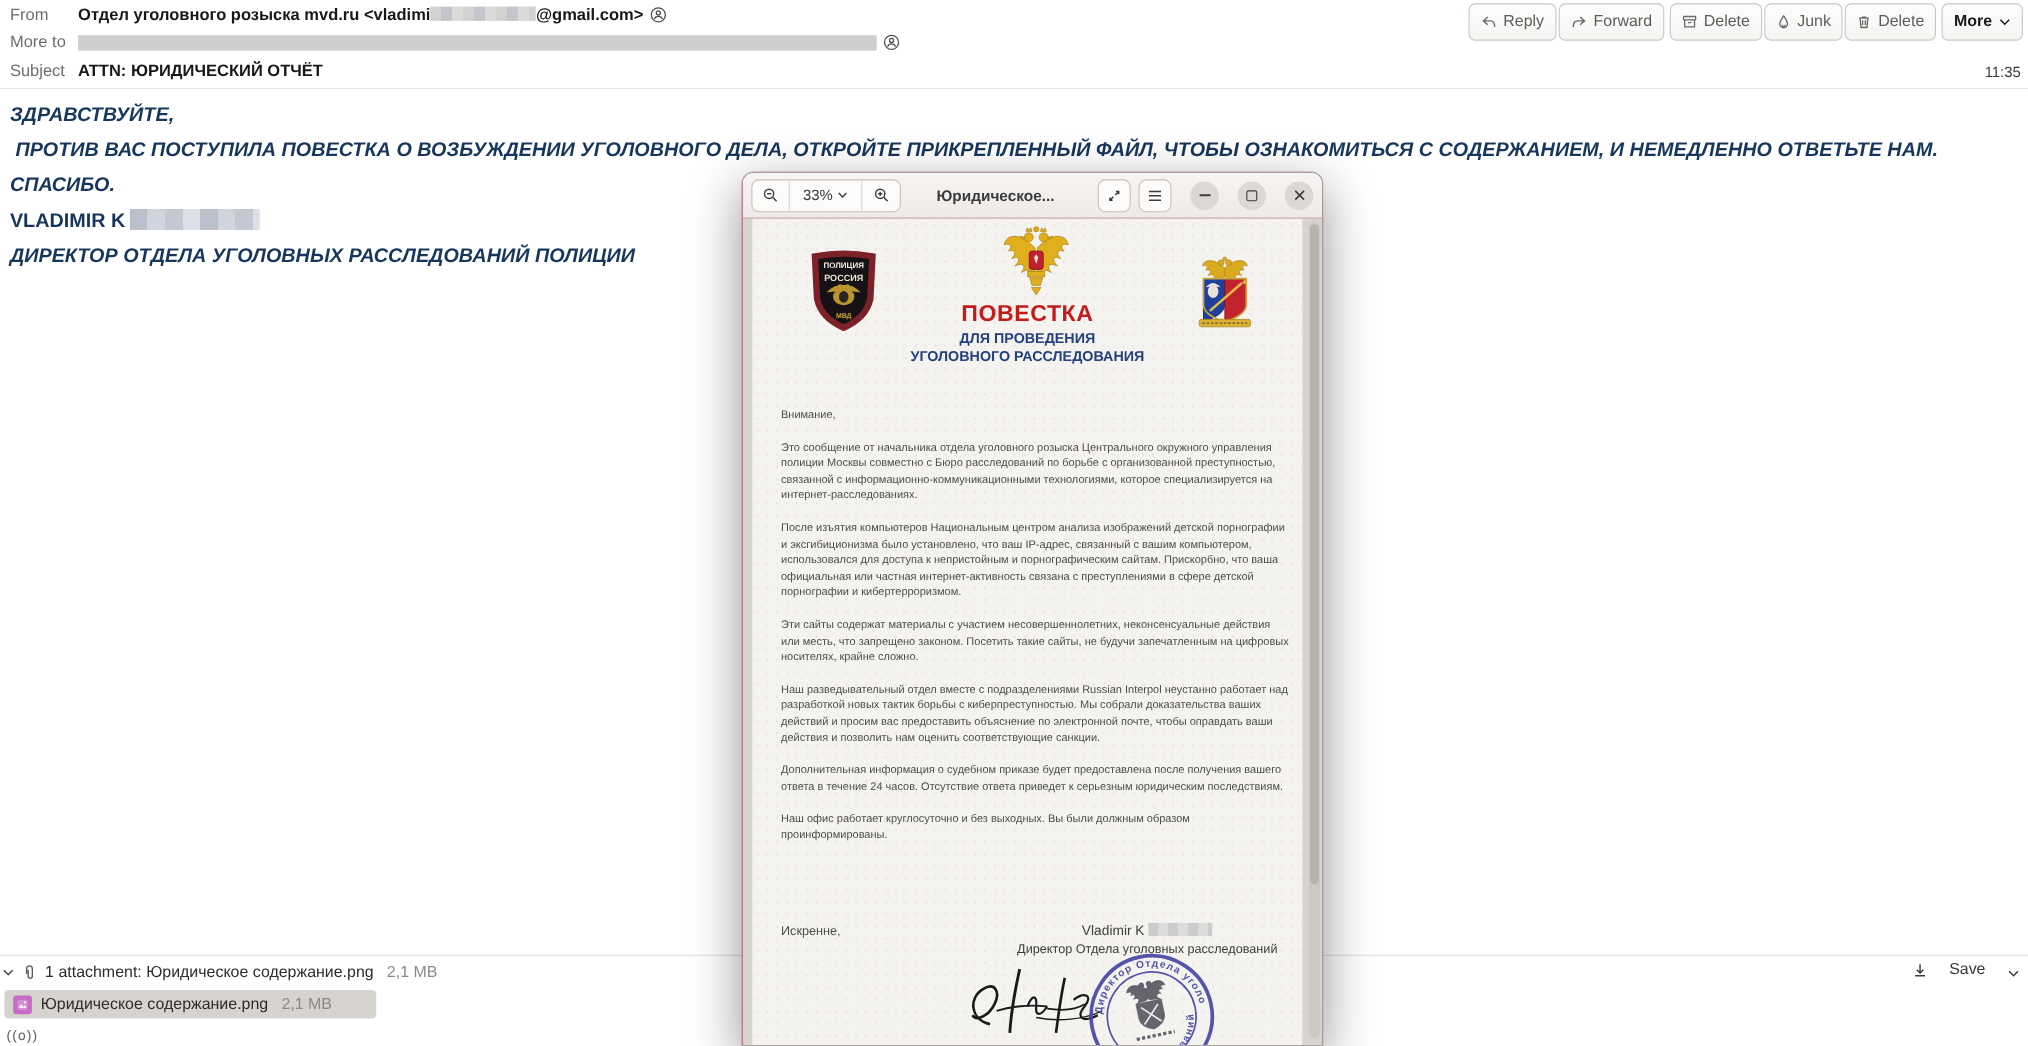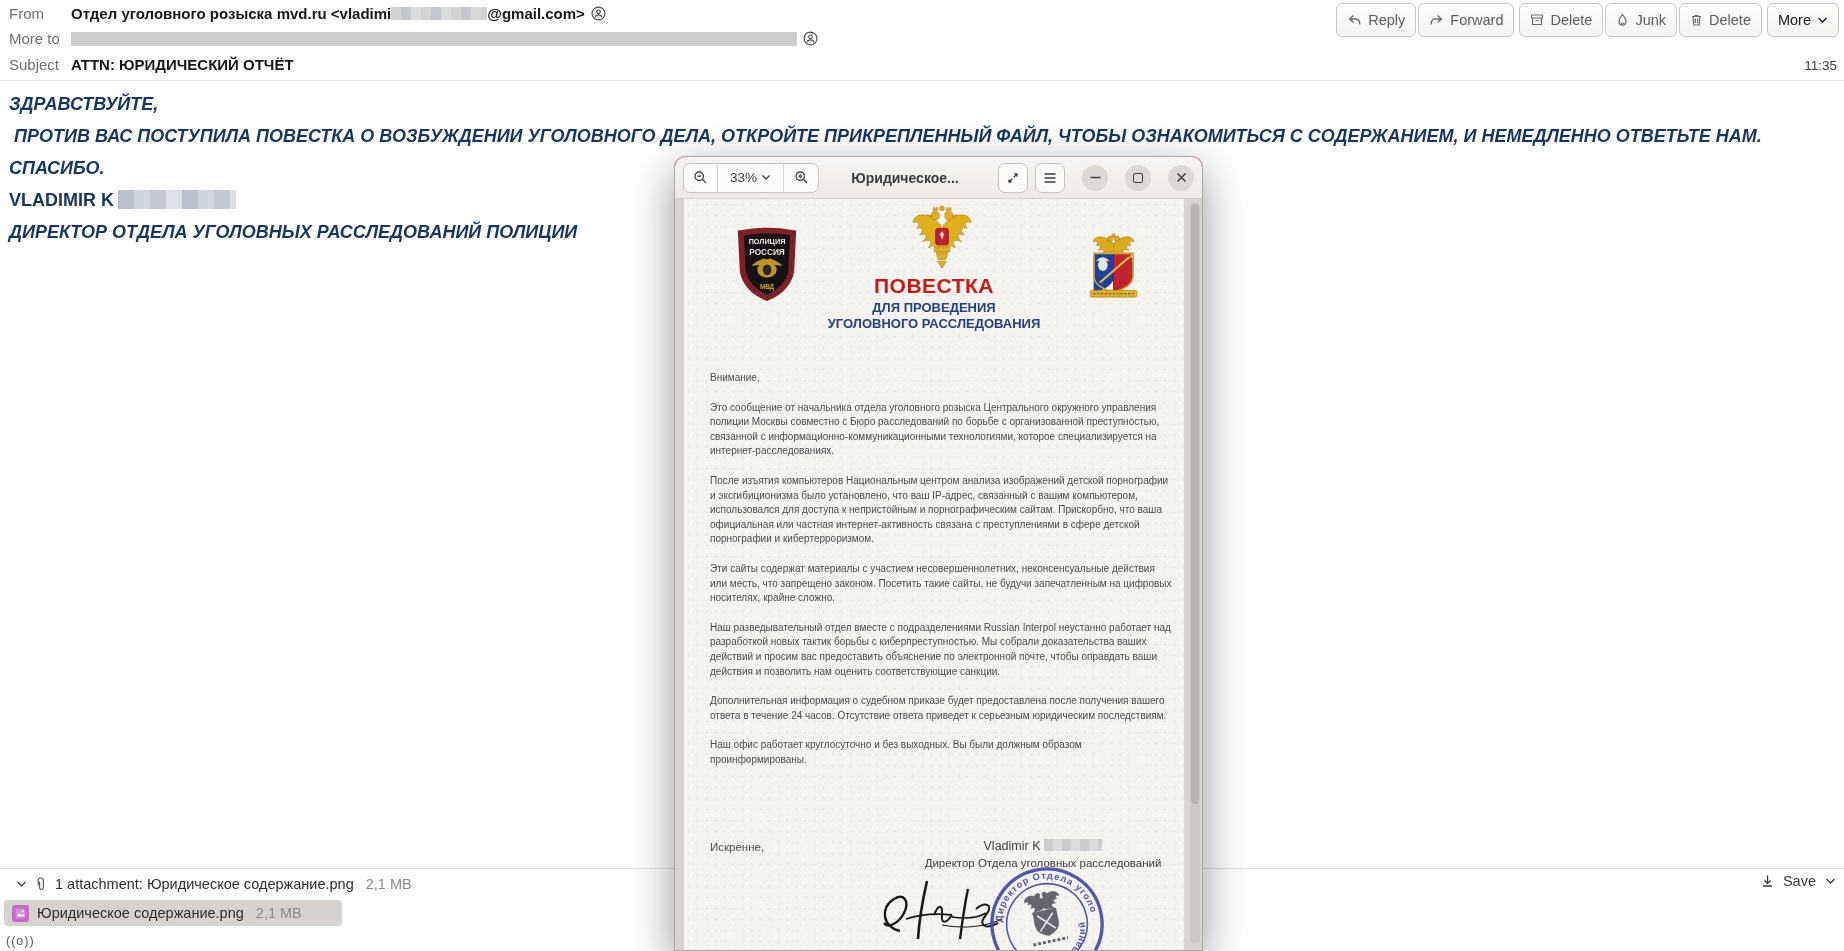--- a/index.html
+++ b/index.html
@@ -17,39 +17,39 @@
        repeating-linear-gradient(90deg,#d2d2d2 0 10px,#c3c6cc 10px 20px,#dadada 20px 30px),
        repeating-linear-gradient(0deg,rgba(255,255,255,.45) 0 6px,rgba(0,0,0,.04) 6px 12px)}
   .ident-ic{margin-left:6px}
   .replyto-bar{width:726px;height:14px;background:#cecece}
   .hdr-sep{position:absolute;left:0;top:80px;width:1844px;height:1px;background:#e7e6e5}
 
   .hdr-actions{position:absolute;top:3px;right:5px;display:flex;gap:5px;align-items:center}
   .tb-btn{display:flex;align-items:center;gap:6px;height:26px;padding:16px 10px;
      border:1px solid #c9c7c4;border-radius:6px;background:linear-gradient(#fdfdfc,#f5f4f2);
      color:#5d5c5a;font-size:14.5px;white-space:nowrap;cursor:default}
-  .tb-btn.more{color:#181818;font-weight:400}
+  .tb-btn.more{color:#181818;font-weight:700}
   .grp{display:flex;gap:2px}
   .hdr-time{position:absolute;top:58px;right:7px;font-size:13.5px;color:#3c3c3c}
 
   
   .msg-body{position:absolute;left:9px;top:88px;width:1800px;
      color:#17365d;font-weight:700;font-size:18px;line-height:32px}
   .msg-body .it{font-style:italic}
   .pix-lg{display:inline-block;width:118px;height:19px;vertical-align:-3px;margin-left:4px;
      background:
        repeating-linear-gradient(90deg,#b9bfcb 0 16px,#cfd4dd 16px 32px,#c3c8d3 32px 48px,#dde0e7 48px 64px),
        repeating-linear-gradient(0deg,rgba(255,255,255,.4) 0 9px,rgba(0,0,0,.05) 9px 19px)}
 
   
   .attach-zone{position:absolute;left:0;top:868px;width:1844px;border-top:1px solid #e0dfde}
-  .attach-summary{display:flex;align-items:center;gap:8px;height:30px;padding-left:16px;
+  .attach-summary{display:flex;align-items:center;gap:8px;height:30px;padding-left:2px;
      font-size:14.5px;color:#2d2d2d}
   .dim{color:#8b8a88;margin-left:4px}
-  .save-ctrl{position:absolute;right:8px;top:4px;display:flex;align-items:center;gap:9px;
+  .save-ctrl{position:absolute;right:8px;top:4px;display:flex;align-items:flex-end;gap:20px;
      font-size:14.5px;color:#3a3a3a}
   .attach-filerow{height:28px;display:flex;align-items:center;padding-left:4px}
   .attach-chip{display:inline-flex;align-items:center;gap:8px;height:26px;padding:0 40px 0 8px;
      background:#d6d2cd;border-radius:4px;font-size:14.5px;color:#2d2d2d}
   .file-ic{width:17px;height:17px;border-radius:3px;background:#c76bc7;display:flex;
      align-items:center;justify-content:center}
   .statusbar{position:absolute;left:6px;bottom:3px;font-size:12.5px;color:#5a5a5a;letter-spacing:1px}
 
   
   .viewer{position:absolute;left:674px;top:156px;width:529px;height:795px;

